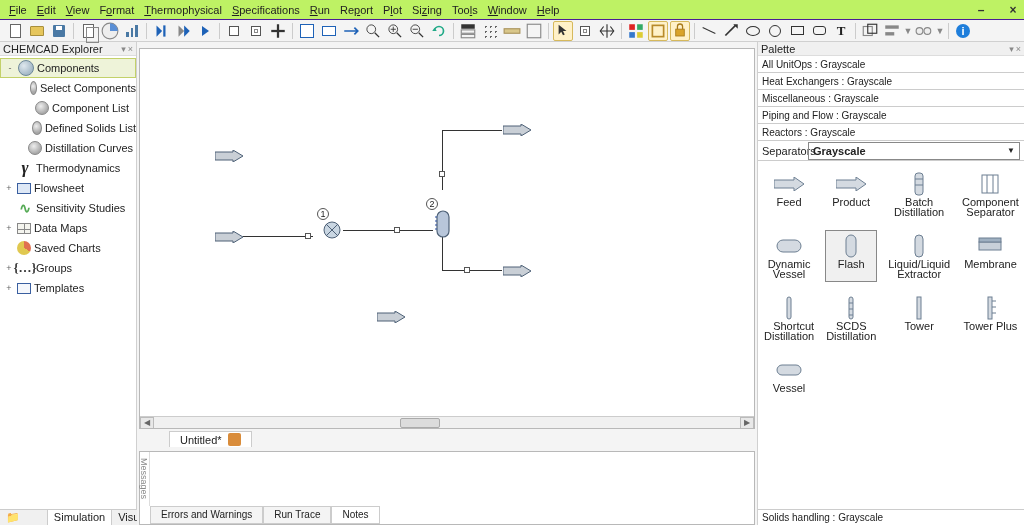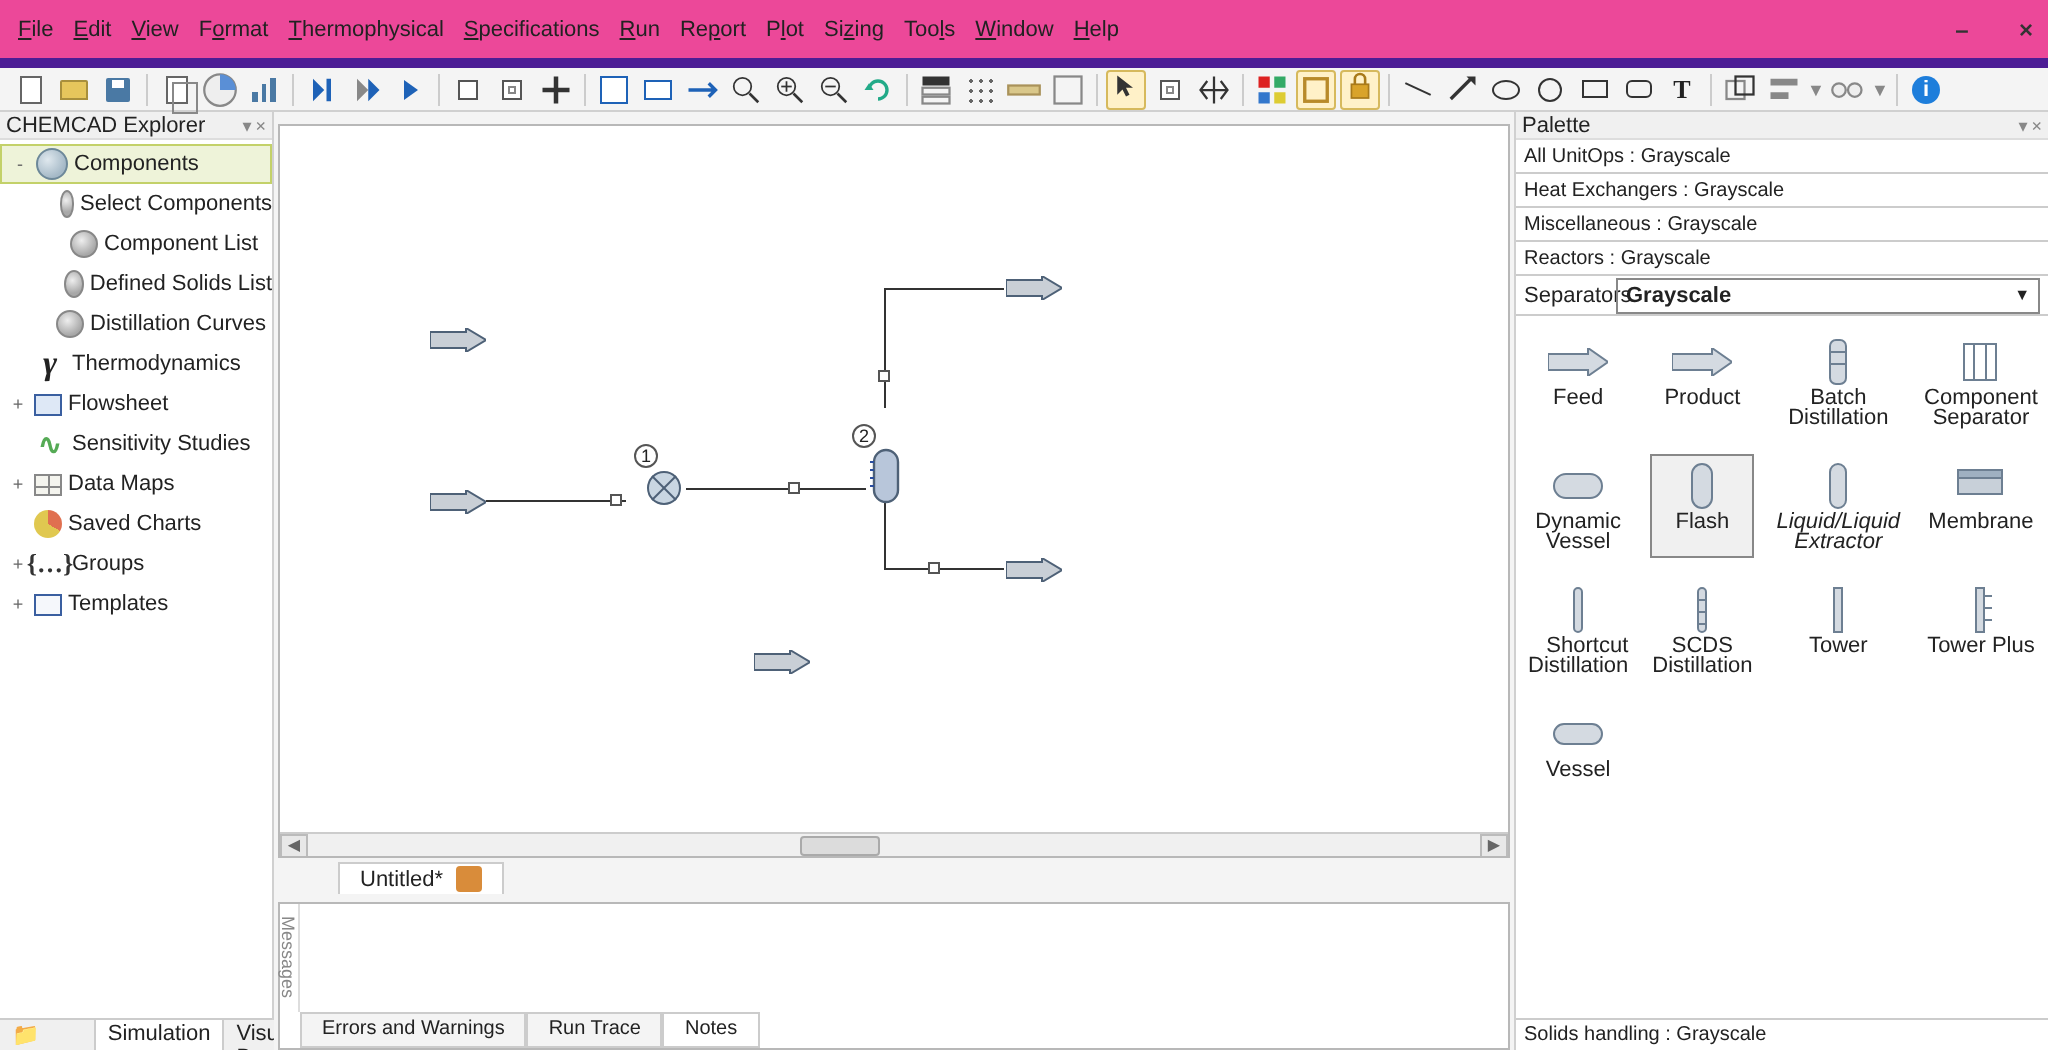--- a/index.html
+++ b/index.html
@@ -1,19 +1,19 @@
 <!DOCTYPE html>
 <html><head>
 <meta charset="utf-8">
 <style>
   * { box-sizing: border-box; margin: 0; padding: 0; font-family: Tahoma, Arial, sans-serif; font-size: 11px; color: #222; }
   body { width: 1024px; height: 525px; background: #f4f4f4; overflow: hidden; display: flex; flex-direction: column; }
 
   
-  .menubar { height: 34px; display: flex; align-items: center; padding: 0 4px; border-bottom: 5px solid #4c1d95; background: #ec4899; }
+  .menubar { height: 20px; display: flex; align-items: center; padding: 0 4px; border-bottom: 1px solid #4c1d95; background: #bef264; }
   .menubar .mi { padding: 0 5px; cursor: default; }
   .menubar .mi u { text-decoration: underline; }
   .menubar .spacer { flex: 1; }
   .menubar .winbtn { width: 14px; height: 14px; margin-left: 2px; display:flex; align-items:center; justify-content:center; font-weight: bold; font-family: sans-serif; font-size:12px; color:#333; }
 
   
   .toolbar { height: 22px; display: flex; align-items: center; padding: 0 4px; border-bottom: 1px solid #d0d0d0; background: #f4f4f4; }
   .tb-btn { width: 20px; height: 20px; margin: 0 1px; display:flex; align-items:center; justify-content:center; border:1px solid transparent; border-radius:2px; position:relative; color:#555; }
   .tb-sep { width:1px; height:16px; background:#ccc; margin:0 3px; }
   .tb-btn.active { background:#fff1c8; border-color:#d6b95c; }
@@ -496,20 +496,21 @@
     <div class="palette-hdr">
       <span>Palette</span>
       <span style="display:flex;gap:2px;">
         <span style="font-size:9px;color:#888;">▾</span>
         <span style="font-size:9px;color:#888;">×</span>
       </span>
     </div>
     <div class="pal-row">All UnitOps : Grayscale</div>
     <div class="pal-row">Heat Exchangers : Grayscale</div>
     <div class="pal-row">Miscellaneous : Grayscale</div>
+    <div class="pal-row">Piping and Flow : Grayscale</div>
     <div class="pal-row">Reactors : Grayscale</div>
     <div class="pal-row exp">
       <span class="pal-label">Separators</span>
       <div class="pal-select">
         <span>Grayscale</span>
           <span style="font-size:8px">▼</span>
       </div>
     </div>
     <div class="pal-grid" id="palgrid">
         <div class="pal-item">
@@ -563,21 +564,21 @@
             </svg>
           </div>
           <div style="line-height: 10px;">Flash</div>
         </div>
         <div class="pal-item">
           <div class="pal-ico">
             <svg width="12" height="26" viewBox="0 0 12 26">
               <rect x="2" y="2" width="8" height="22" rx="4" fill="#d4dae1" stroke="#6d7f92"></rect>
             </svg>
           </div>
-          <div style="line-height: 10px; font-style: italic;">Liquid/Liquid Extractor</div>
+          <div style="line-height: 10px;">Liquid/Liquid Extractor</div>
         </div>
         <div class="pal-item">
           <div class="pal-ico">
             <svg width="26" height="20" viewBox="0 0 26 20">
               <rect x="2" y="6" width="22" height="8" fill="#c8d0d9" stroke="#6d7f92"></rect>
               <rect x="2" y="2" width="22" height="4" fill="#9fb0c1" stroke="#6d7f92"></rect>
             </svg>
           </div>
           <div style="line-height: 10px;">Membrane</div>
         </div>

